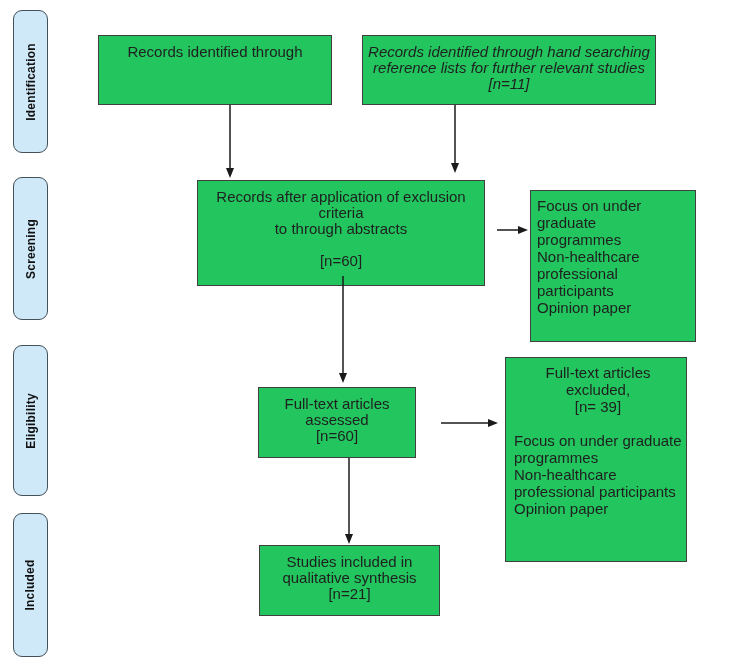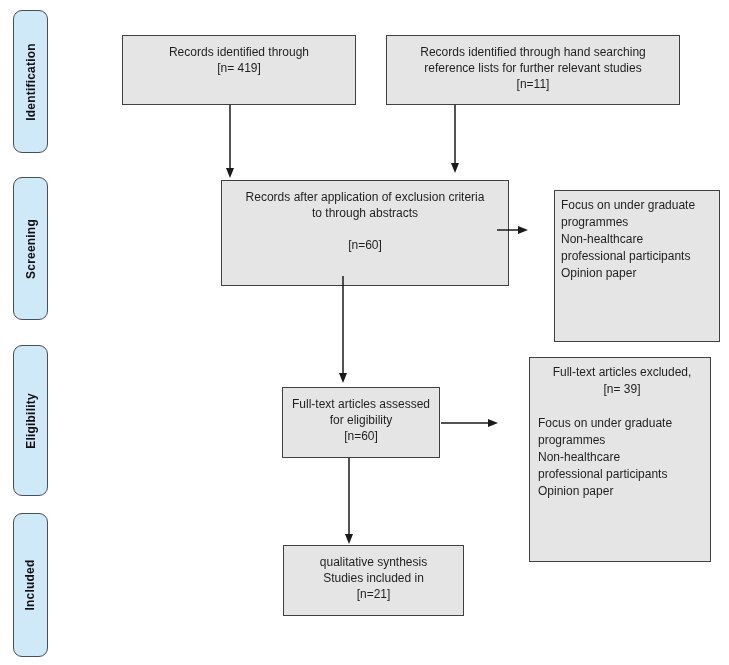--- a/index.html
+++ b/index.html
@@ -35,28 +35,27 @@
     white-space: nowrap;
     font-size: 12px;
     font-weight: bold;
     color: #111111;
     letter-spacing: 0.2px;
   }
 
   
   .fbox {
     position: absolute;
-    background: #e5e5e5;
+    background: #22c55e;
     border: 1.2px solid #404040;
     box-sizing: border-box;
-    font-size: 12px;
+    font-size: 15px;
     line-height: 16px;
     text-align: center;
     padding-top: 8px;
-    margin-left: 24px;
   }
   .fbox .line { min-height: 16px; }
   .gap-above { margin-top: 16px; }
 
   
   .fbox.excluded { text-align: left; padding: 6px 4px 0 6px; line-height: 17px; }
   .fbox.excluded .hdr { text-align: center; min-height: 17px; }
   .fbox.excluded .reason { min-height: 17px; }
   .reasons-gap { margin-top: 17px; }
 
@@ -83,24 +82,23 @@
   </div>
   <div class="stage" style="top:345px;height:151px;">
     <span class="stage-text">Eligibility</span>
   </div>
   <div class="stage" style="top:513px;height:144px;">
     <span class="stage-text">Included</span>
   </div>
 
   <div class="fbox" style="left:98px;top:35px;width:234px;height:70px;">
     <div class="line">Records identified through</div>
-    <div class="line">[n= 419]</div>
   </div>
 
-  <div class="fbox" style="left:362px;top:35px;width:294px;height:70px;">
+  <div class="fbox" style="left:362px;top:35px;width:294px;height:70px;font-style:italic;">
     <div class="line">Records identified through hand searching</div>
     <div class="line">reference lists for further relevant studies</div>
     <div class="line">[n=11]</div>
   </div>
 
   <div class="fbox" style="left:197px;top:180px;width:288px;height:106px;">
     <div class="line">Records after application of exclusion criteria</div>
     <div class="line">to through abstracts</div>
     <div class="line gap-above">[n=60]</div>
   </div>
@@ -108,37 +106,36 @@
   <div class="fbox excluded" style="left:530px;top:190px;width:166px;height:152px;">
     <div class="reason">Focus on under graduate</div>
     <div class="reason">programmes</div>
     <div class="reason">Non-healthcare</div>
     <div class="reason">professional participants</div>
     <div class="reason">Opinion paper</div>
   </div>
 
   <div class="fbox" style="left:258px;top:387px;width:158px;height:71px;">
     <div class="line">Full-text articles assessed</div>
-    <div class="line">for eligibility</div>
     <div class="line">[n=60]</div>
   </div>
 
   <div class="fbox excluded" style="left:505px;top:357px;width:182px;height:205px;padding-left:8px;">
     <div class="hdr">Full-text articles excluded,</div>
     <div class="hdr">[n= 39]</div>
     <div class="reason reasons-gap">Focus on under graduate</div>
     <div class="reason">programmes</div>
     <div class="reason">Non-healthcare</div>
     <div class="reason">professional participants</div>
     <div class="reason">Opinion paper</div>
   </div>
 
   <div class="fbox" style="left:259px;top:545px;width:181px;height:71px;">
+    <div class="line">Studies included in</div>
     <div class="line">qualitative synthesis</div>
-    <div class="line">Studies included in</div>
     <div class="line">[n=21]</div>
   </div>
 
   <svg class="arrows" width="729" height="665" viewBox="0 0 729 665">
     <defs>
       <marker id="ah" viewBox="0 0 10 8" refX="1" refY="4" markerWidth="10" markerHeight="8" markerUnits="userSpaceOnUse" orient="auto">
         <path class="head" d="M0,0 L10,4 L0,8 Z"></path>
       </marker>
     </defs>
     <line x1="230" y1="105" x2="230" y2="169" marker-end="url(#ah)"></line>

